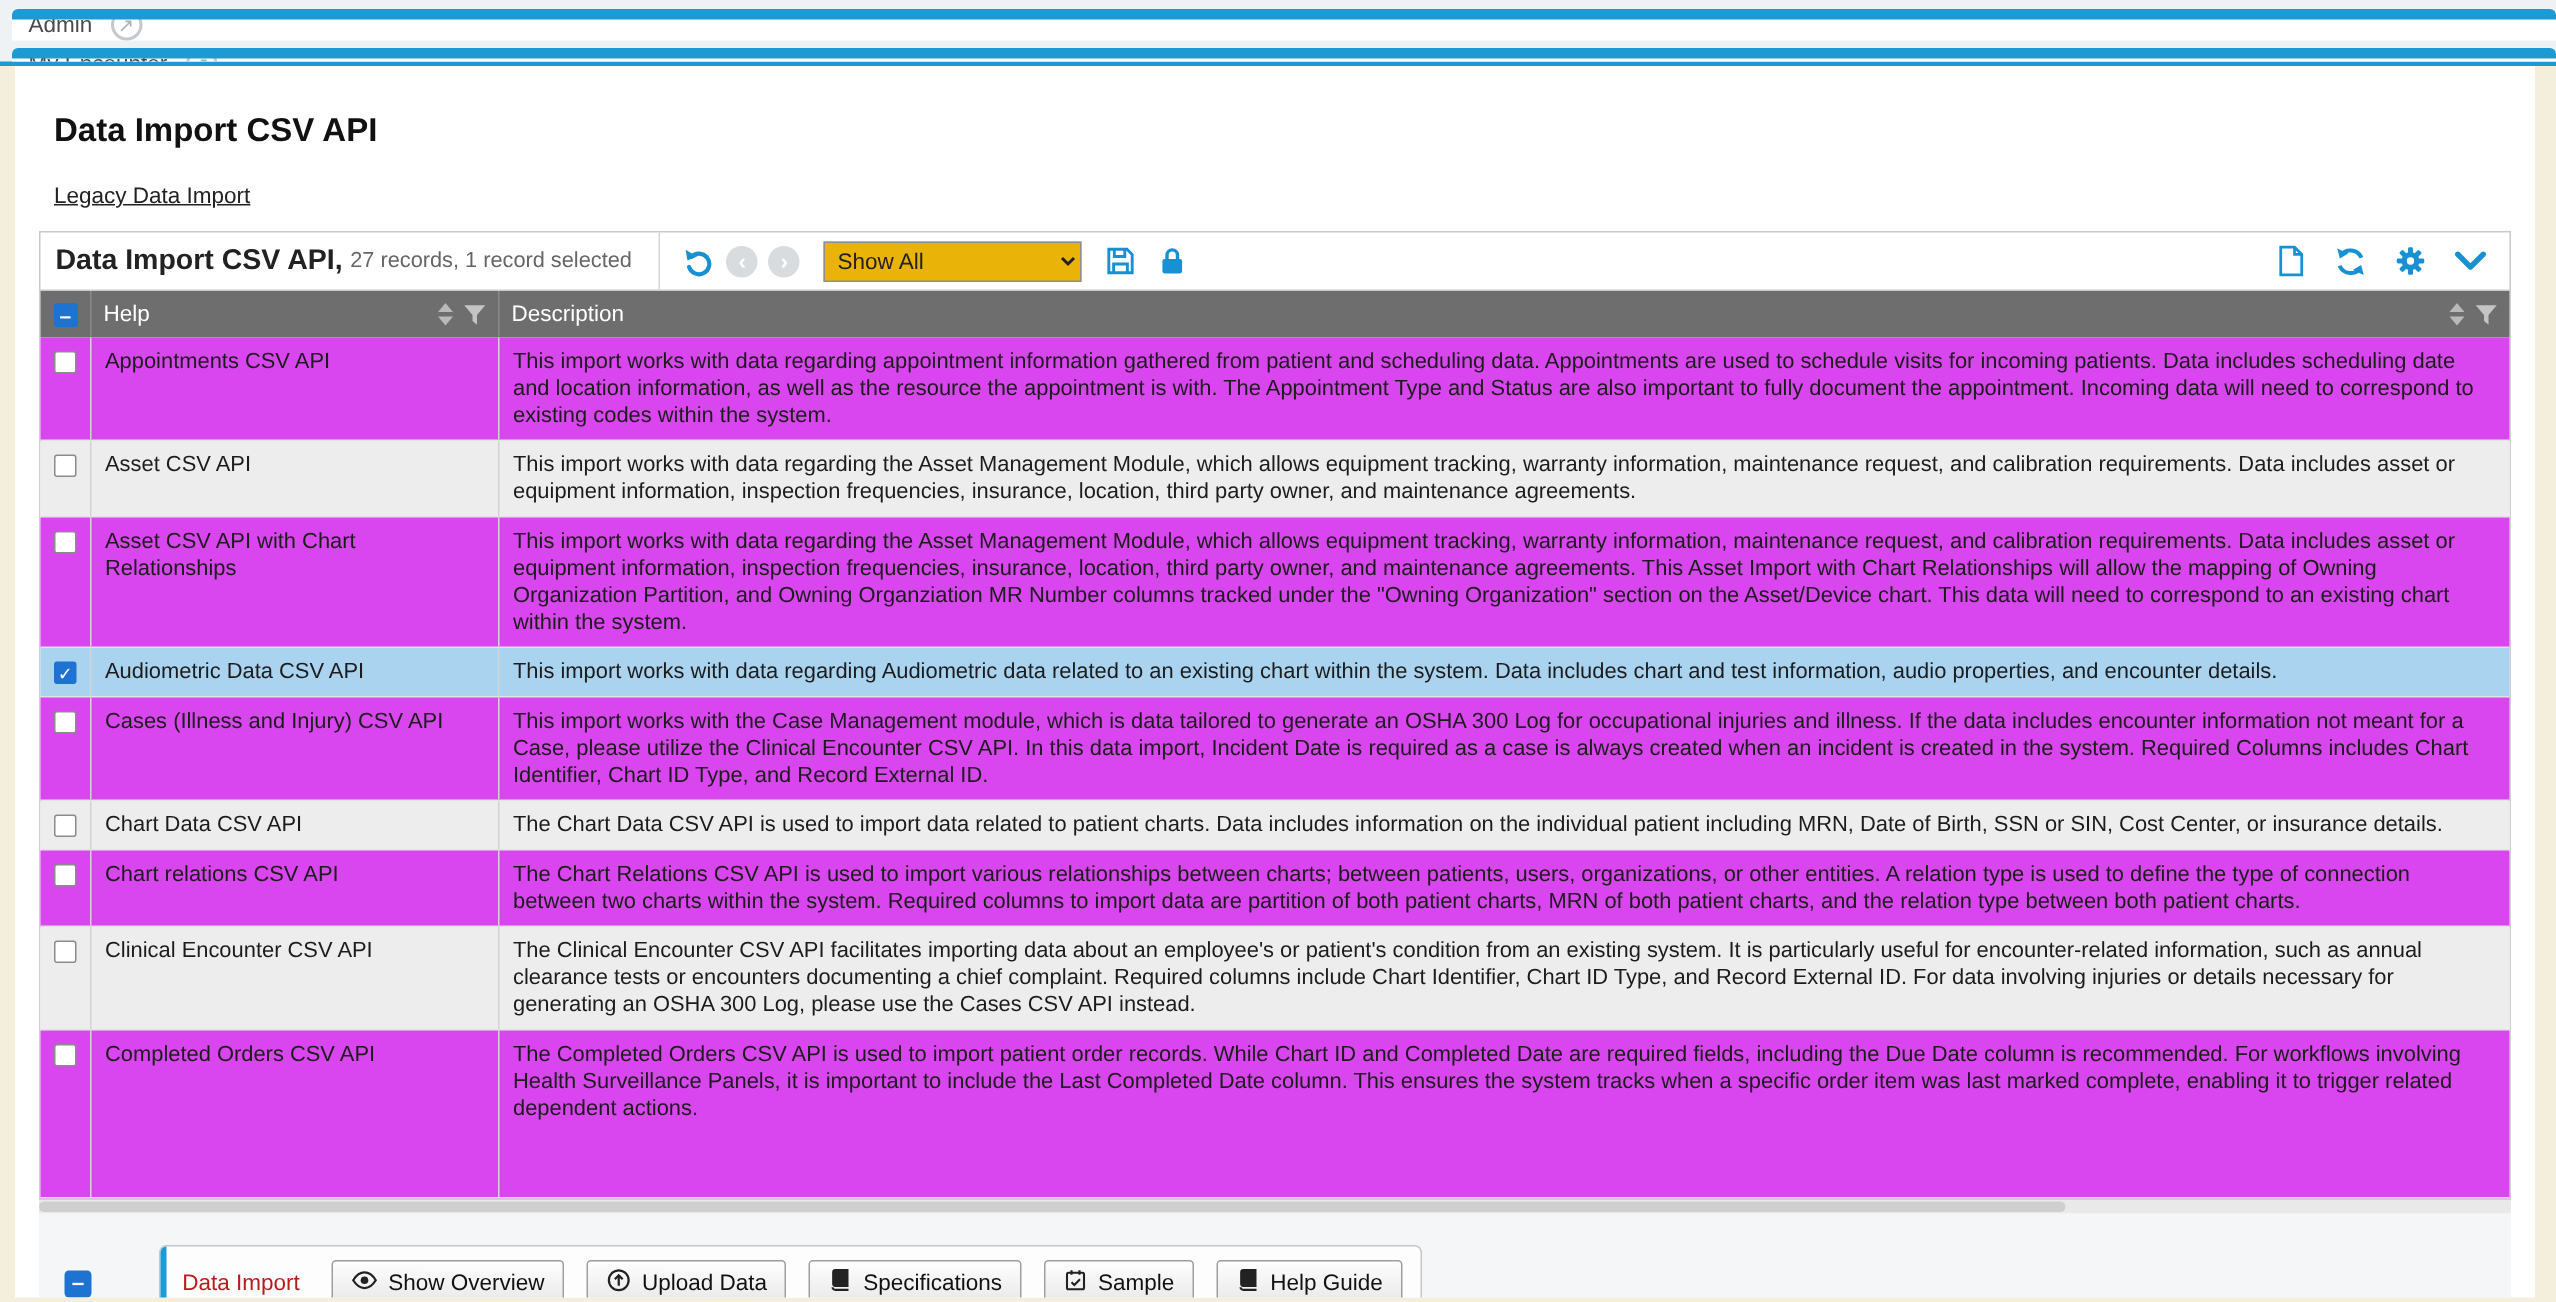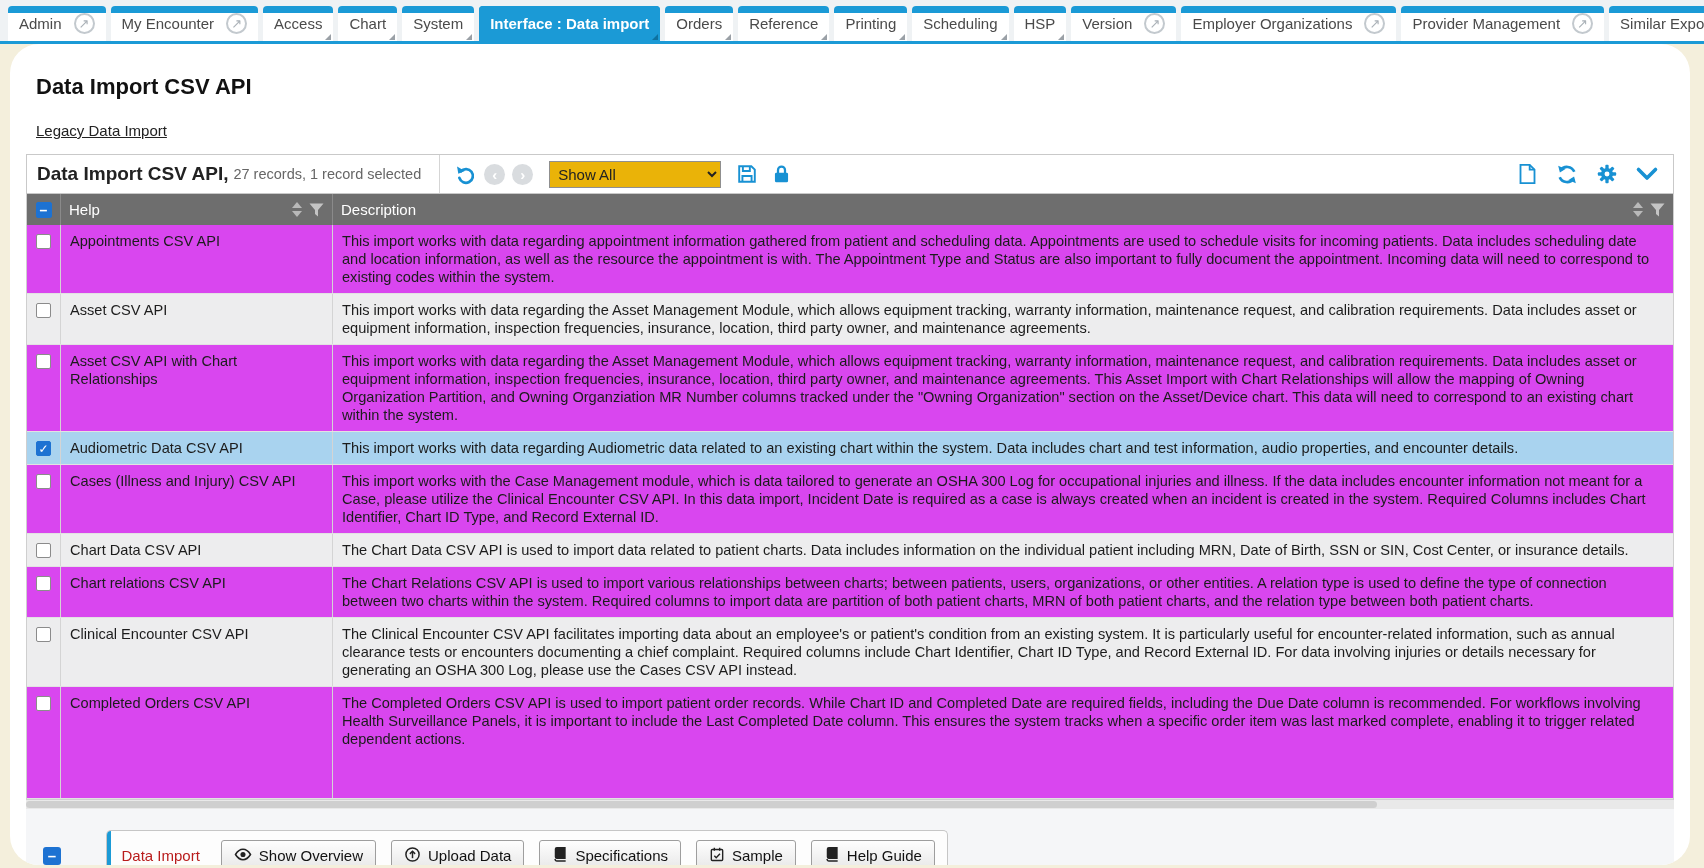--- a/index.html
+++ b/index.html
@@ -1,34 +1,34 @@
 <!DOCTYPE html>
 <html><head>
 <meta charset="utf-8">
 <style>
   * { margin:0; padding:0; box-sizing:border-box; }
   html,body { width:1704px; height:868px; overflow:hidden; }
   body { background:#f4efdc; font-family:"Liberation Sans", sans-serif; }
 
   
   .tabbar { background:#eff2f4; padding:6px 0 0 8px; border-bottom:3px solid #1b9ad6;
-            display:flex; align-items:stretch; gap:5px; height:44px; white-space:nowrap; overflow:hidden; }
+            display:flex; align-items:stretch; gap:5px; height:44px; white-space:nowrap; overflow:hidden;flex-direction:column; }
   .tab { position:relative; background:#fff; border-radius:4px 4px 0 0; display:flex; align-items:center;
          padding:0 11px; font-size:15px; color:#4a4a4a; cursor:pointer; }
   .tab::before { content:""; position:absolute; top:0; left:0; right:0; height:7px; background:#1b9ad6;
                  border-radius:4px 4px 0 0; }
   .tab.active { background:#1b9ad6; color:#fff; font-weight:bold; }
   .tab .fold { position:absolute; right:2px; bottom:1px; width:0; height:0;
                border-left:6px solid transparent; border-bottom:6px solid #9aa0a6; }
   .tab.active .fold { border-bottom-color:#0e719f; }
   .tab .ext-circle { margin-left:12px; width:21px; height:21px; border:2px solid #c3c9ce; border-radius:50%;
                      color:#aab1b7; font-size:13px; line-height:17px; text-align:center; flex:0 0 auto; }
 
   
-  .page { background:#fff; margin:0 14px 0 10px; height:821px; overflow:hidden;border-radius:29px; }
+  .page { background:#fff; margin:0 14px 0 10px; height:821px; overflow:hidden; }
   .page-title { font-size:22px; font-weight:bold; color:#111; padding:30px 0 0 26px; }
   .legacy-link { display:inline-block; margin:22px 0 0 26px; font-size:15px; color:#222;
                  text-decoration:underline; cursor:pointer; }
 
   
   .toolbar { margin:14px 16px 0 16px; border:1px solid #c9c9c9; height:40px; display:flex;
              align-items:center; padding:0 14px 0 10px; }
   .tb-title { font-size:19px; font-weight:bold; color:#222; }
   .tb-summary { font-size:14.5px; color:#666; margin-left:5px; }
   .tb-sep { width:1px; height:38px; background:#d5d5d5; margin:0 14px 0 18px; }

